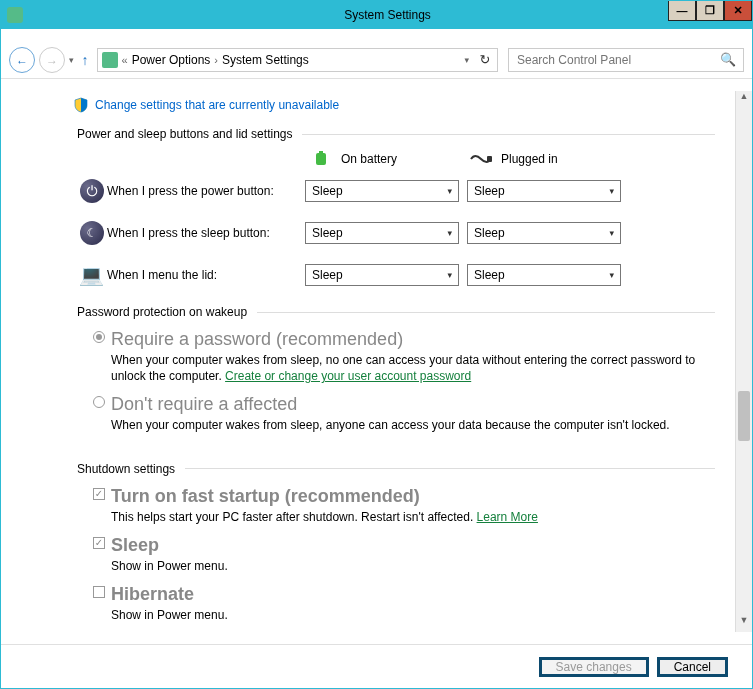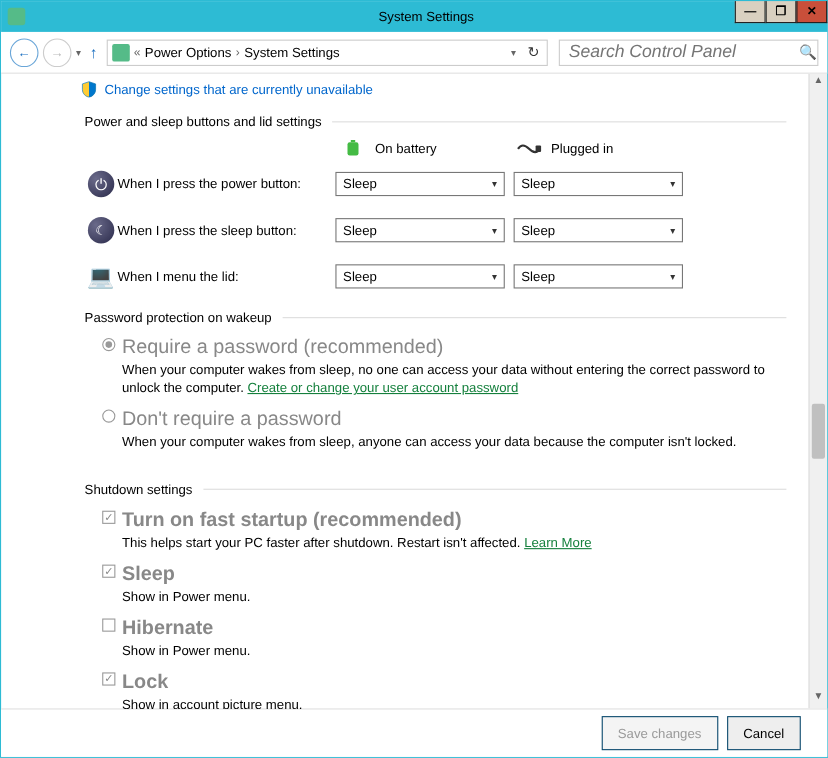--- a/index.html
+++ b/index.html
@@ -1,38 +1,38 @@
 <!DOCTYPE html>
 <html><head>
 <meta charset="utf-8">
 <style>
   * { box-sizing: border-box; font-family: "Segoe UI", Tahoma, sans-serif; }
   body { margin:0; padding:0; background:#fff; }
-  .window { width:753px; height:689px; border:1px solid #2dbbd4; background:#fff; display:flex; flex-direction:column; }
+  .window { width:753px; height:689px; border:1px solid #2dbbd4; background:#fff; display:flex; flex-direction:column;gap:12px; }
   .titlebar { height:28px; background:#2dbbd4; display:flex; align-items:center; position:relative; }
   .title-icon { width:16px; height:16px; margin-left:6px; background:#5b8; border-radius:3px; }
   .title-text { flex:1; text-align:center; font-size:12px; color:#000; }
   .win-btns { position:absolute; right:0; top:0; display:flex; height:20px; }
   .win-btn { width:28px; height:20px; border:1px solid #222; border-top:none; display:flex; align-items:center; justify-content:center; font-size:11px; font-weight:bold; cursor:pointer; }
   .win-btn.min { background:#d9d0c0; }
   .win-btn.max { background:#d9d0c0; }
   .win-btn.close { background:#c94f3a; color:#000; }
   .navbar { height:38px; border-bottom:1px solid #e0e0e0; display:flex; align-items:center; padding:0 8px; gap:4px; background:#fff; }
   .nav-arrow { width:26px; height:26px; border:1px solid #6aa6d8; border-radius:50%; display:flex; align-items:center; justify-content:center; color:#1a6fc0; font-size:12px; cursor:pointer; background:#fff; }
   .nav-arrow.disabled { border-color:#ccc; color:#bbb; cursor:default; }
   .nav-dd { font-size:9px; color:#666; cursor:pointer; }
   .nav-up { font-size:14px; color:#1a6fc0; cursor:pointer; padding:0 4px; }
   .addrbar { flex:1; height:24px; border:1px solid #ccc; display:flex; align-items:center; padding:0 4px; gap:4px; background:#fff; }
   .addr-icon { width:16px; height:16px; background:#5b8; border-radius:2px; }
   .addr-sep { color:#666; font-size:11px; }
   .addr-seg { font-size:12px; color:#000; cursor:pointer; }
   .addr-dd { font-size:9px; color:#666; margin-left:auto; cursor:pointer; padding:0 4px;}
   .refresh { width:16px; font-size:13px; color:#333; cursor:pointer; text-align:center; }
   .searchbox { width:236px; height:24px; border:1px solid #ccc; display:flex; align-items:center; padding:0 6px; background:#fff; margin-left:6px; }
-  .searchbox input { flex:1; border:none; outline:none; font-size:16px; color:#555; font-style:italic; background:transparent; }
+  .searchbox input { flex:1; border:none; outline:none; font-size:12px; color:#555; background:transparent; }
   .search-icon { color:#555; font-size:13px; cursor:pointer; }
   .content-wrap { flex:1; display:flex; overflow:hidden; }
   .content { flex:1; overflow-y:auto; padding:6px 20px 0 76px; position:relative; }
   .scrollbar-fake { width:17px; background:#f0f0f0; border-left:1px solid #ddd; position:relative; }
   .scroll-thumb { position:absolute; left:2px; right:2px; top:300px; height:50px; background:#c0c0c0; border-radius:2px; }
   .scroll-arrow { position:absolute; left:0; right:0; height:17px; text-align:center; font-size:9px; color:#666; }
   .scroll-arrow.top{ top:0; } .scroll-arrow.bot{ bottom:0; }
   .link-row { display:flex; align-items:center; gap:6px; font-size:12px; color:#0066cc; cursor:pointer; margin-bottom:14px; margin-left:-4px;}
   .shield-icon { width:16px; height:16px; display:inline-block; }
   .shield-icon svg { width:16px; height:16px; }
@@ -55,21 +55,21 @@
   .radio { width:12px; height:12px; border:1px solid #999; border-radius:50%; margin-top:2px; display:flex; align-items:center; justify-content:center; flex:none;}
   .radio.sel::after { content:""; width:6px; height:6px; background:#999; border-radius:50%; }
   .chk { width:12px; height:12px; border:1px solid #999; margin-top:2px; display:flex; align-items:center; justify-content:center; flex:none; color:#888; font-size:10px;}
   .chk.on::after { content:"✓"; }
   .opt-label { font-size:18px; color:#888; }
   .opt-label.strong { font-weight:bold; }
   .desc { font-size:12px; color:#000; margin:0 0 10px 34px; line-height:1.35; }
   .desc.dim{ color:#000; }
   .ilink { color:#15803d; text-decoration:underline; cursor:pointer; }
   .footer { height:44px; border-top:1px solid #e0e0e0; display:flex; align-items:center; justify-content:flex-end; gap:8px; padding:0 24px; background:#fff;}
-  .btn { height:31px; padding:0 14px; border:1px solid #0c4a6e; background:#eee; font-size:12px; cursor:pointer; }
+  .btn { height:20px; padding:0 14px; border:3px solid #0c4a6e; background:#eee; font-size:12px; cursor:pointer; }
   .btn.disabled { color:#9a9a9a; background:#f4f4f4; cursor:default; }
 </style>
 </head>
 <body>
 
 <div class="window">
   <div class="titlebar">
     <span class="title-icon"></span>
     <span class="title-text">System Settings</span>
     <div class="win-btns">
@@ -192,21 +192,21 @@
       <div class="radio-row">
         <span class="radio sel"></span>
         <span class="opt-label">Require a password (recommended)</span>
       </div>
       <div class="desc">
         <span>When your computer wakes from sleep, no one can access your data without entering the correct password to unlock the computer. </span><span class="ilink">Create or change your user account password</span>
       </div>
 
       <div class="radio-row">
         <span class="radio"></span>
-        <span class="opt-label">Don't require a password</span>
+        <span class="opt-label">Don't require a affected</span>
       </div>
       <div class="desc dim">When your computer wakes from sleep, anyone can access your data because the computer isn't locked.</div>
 
       <div style="height:14px"></div>
 
       <div class="section-head">
         <span>Shutdown settings</span>
         <span class="hr"></span>
       </div>
 

